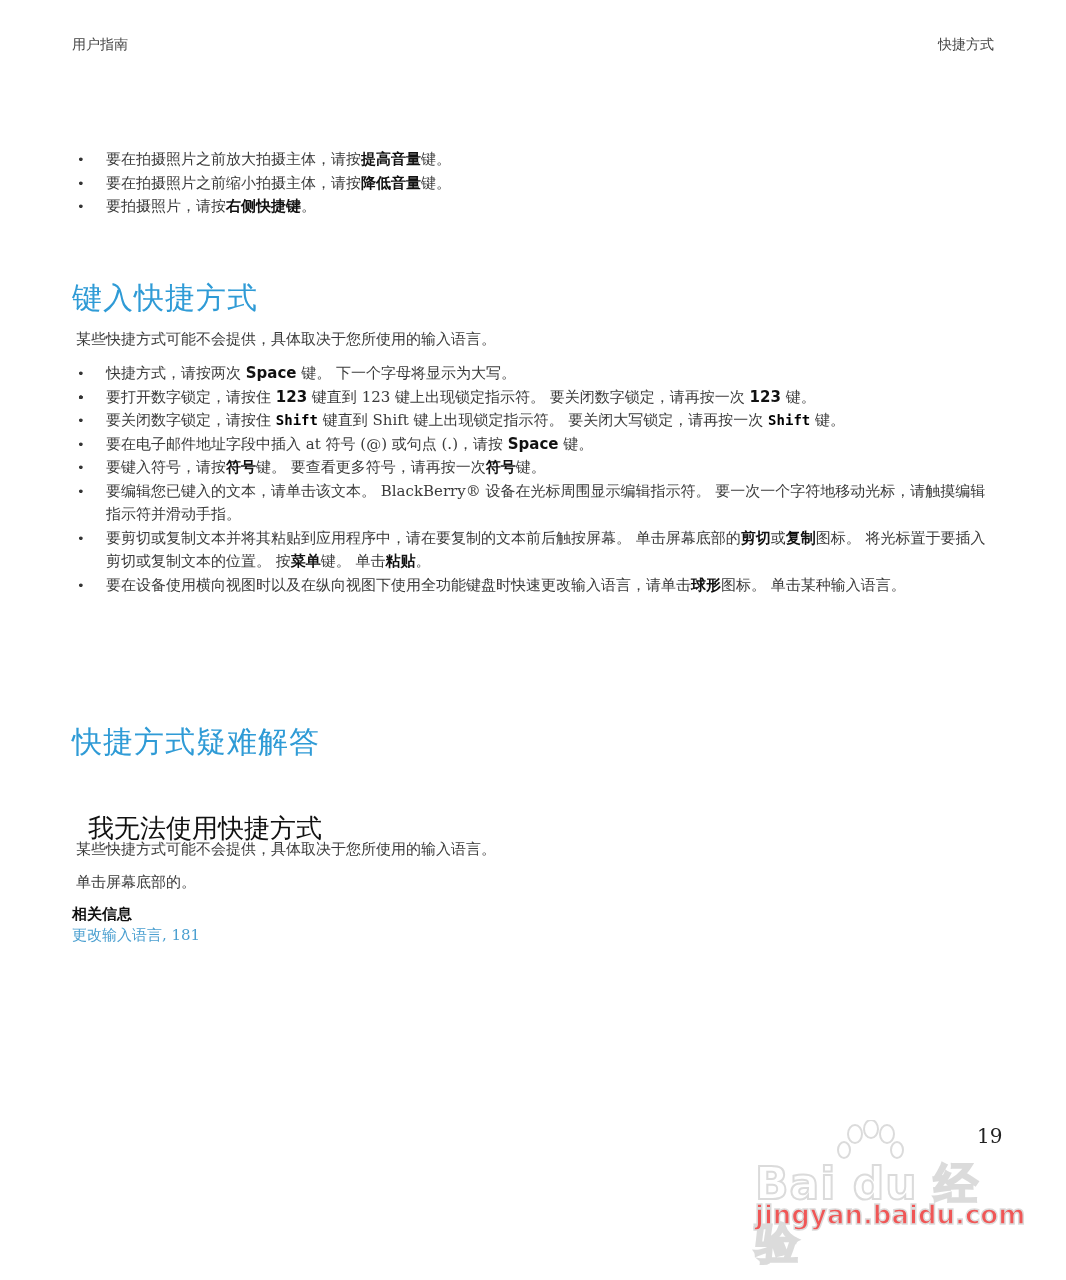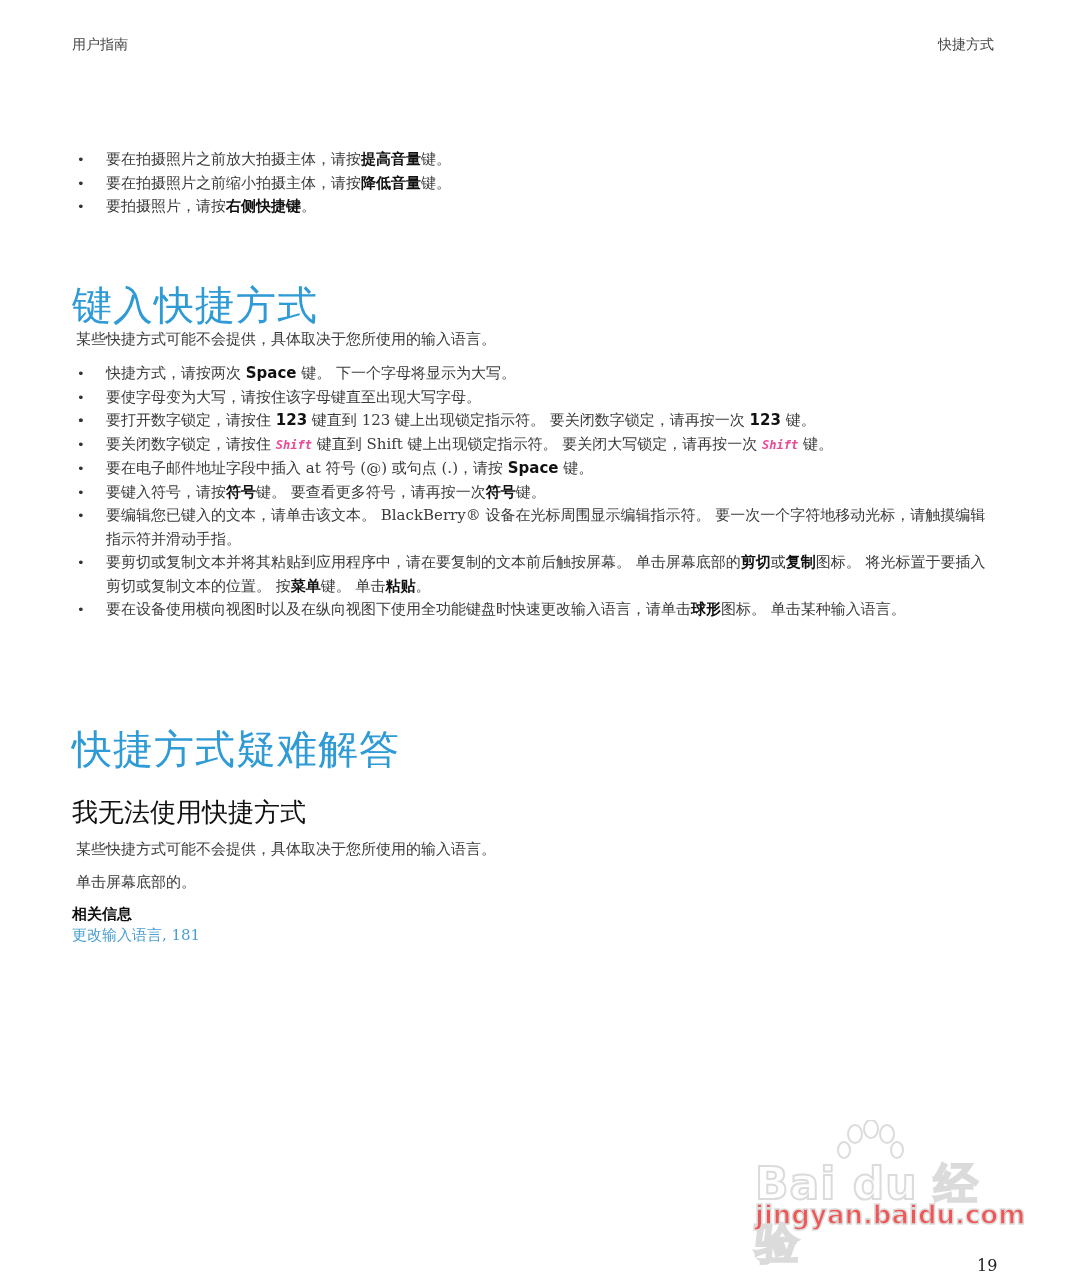--- a/index.html
+++ b/index.html
@@ -18,52 +18,52 @@
 
     ul.bullets { list-style: none; margin: 0; padding: 0; }
     ul.bullets li {
       position: relative; padding-left: 34px; font-size: 15px; line-height: 23.5px;
       color: #3a3a3a;
     }
     ul.bullets li .dot {
       position: absolute; left: 5px; top: 0; font-family: "DejaVu Sans", sans-serif; font-size: 13px; color: #333;
     }
     .b { font-weight: bold; color: #111; font-family: "DejaVu Sans", "Liberation Sans", sans-serif; }
-    .monob { font-family: "DejaVu Sans Mono", "Liberation Mono", monospace; font-weight: bold; color:#ec4899; font-size: 12px; font-style: italic; }
+    .monob { font-family: "DejaVu Sans Mono", "Liberation Mono", monospace; font-weight: bold; color:#000000; font-size: 14px; }
 
     .list1 { position: absolute; top: 148px; left: 0; right: 0; }
 
     h2.blue {
       position: absolute; left: 0; margin: 0; font-weight: normal;
       font-family: "DejaVu Sans", "Liberation Sans", sans-serif;
-      font-size: 40px; color: #2f9bd6; letter-spacing: 1px;
+      font-size: 30px; color: #2f9bd6; letter-spacing: 1px;
     }
     .h-typing { top: 278px; }
     .h-trouble { top: 722px; }
 
     p.intro { position: absolute; left: 4px; margin: 0; font-size: 15px; color: #3a3a3a; text-align: center; }
     .intro1 { top: 330px; }
 
     .list2 { position: absolute; top: 362px; left: 0; right: 0; }
 
     h3.sub {
-      position: absolute; left: 0; top: 795px; margin: 0; font-weight: normal;
+      position: absolute; left: 0; top: 795px; margin: 16px; font-weight: normal;
       font-family: "DejaVu Sans", "Liberation Sans", sans-serif; font-size: 26px; color: #111;
     }
     .intro2 { top: 840px; }
     .intro3 { top: 873px; }
     .related-label {
       position: absolute; left: 0; top: 905px; font-family: Liberation Serif, serif;
       font-weight: bold; font-size: 15px; color: #111;
     }
     .related-link {
       position: absolute; left: 0; top: 926px; font-size: 15px; color: #4a9fd0; text-decoration: none; cursor: pointer;
     }
 
-    .page-number { position: absolute; left: 977px; top: 1256px; font-size: 16px; color: #222; }
+    .page-number { position: absolute; left: 977px; top: 1124px; font-size: 20px; color: #222; }
 
     .watermark { position: absolute; left: 755px; top: 1120px; width: 250px; height: 120px; opacity: 0.9; }
     .wm-text { position: absolute; left: 0; top: 35px; font-family: "DejaVu Sans", sans-serif; font-weight: bold; font-size: 44px;
       color: #fff; -webkit-text-stroke: 2px #d8d8d8; letter-spacing: 1px; }
     .wm-url { position: absolute; left: 0; top: 80px; font-family: "DejaVu Sans", sans-serif; font-weight: bold; font-size: 26px;
       color: #ef4444; -webkit-text-stroke: 1.5px #d8d8d8; }
   </style>
 </head>
 <body>
 
@@ -76,21 +76,21 @@
     <li><span class="dot">•</span><span>要在拍摄照片之前放大拍摄主体，请按</span><span class="b">提高音量</span><span>键。</span></li>
     <li><span class="dot">•</span><span>要在拍摄照片之前缩小拍摄主体，请按</span><span class="b">降低音量</span><span>键。</span></li>
     <li><span class="dot">•</span><span>要拍摄照片，请按</span><span class="b">右侧快捷键</span><span>。</span></li>
   </ul>
 
   <h2 class="blue h-typing">键入快捷方式</h2>
   <p class="intro intro1">某些快捷方式可能不会提供，具体取决于您所使用的输入语言。</p>
 
   <ul class="bullets list2">
     <li><span class="dot">•</span><span>快捷方式，请按两次 </span><span class="b">Space</span><span> 键。 下一个字母将显示为大写。</span></li>
-    <li><span class="dot">•</span><span>要使字母变为大写，请按住该字母键直至出现大写字母。</span></li>
+    <li><span class="dot">•</span></li>
     <li><span class="dot">•</span></li>
     <li><span class="dot">•</span><span>要打开数字锁定，请按住 </span><span class="b">123</span><span> 键直到 123 键上出现锁定指示符。 要关闭数字锁定，请再按一次 </span><span class="b">123</span><span> 键。</span></li>
     <li><span class="dot">•</span><span>要关闭数字锁定，请按住 </span><span class="monob">Shift</span><span> 键直到 Shift 键上出现锁定指示符。 要关闭大写锁定，请再按一次 </span><span class="monob">Shift</span><span> 键。</span></li>
     <li><span class="dot">•</span><span>要在电子邮件地址字段中插入 at 符号 (@) 或句点 (.)，请按 </span><span class="b">Space</span><span> 键。</span></li>
     <li><span class="dot">•</span><span>要键入符号，请按</span><span class="b">符号</span><span>键。 要查看更多符号，请再按一次</span><span class="b">符号</span><span>键。</span></li>
     <li><span class="dot">•</span><span>要编辑您已键入的文本，请单击该文本。 BlackBerry® 设备在光标周围显示编辑指示符。 要一次一个字符地移动光标，请触摸编辑指示符并滑动手指。</span></li>
     <li><span class="dot">•</span><span>要剪切或复制文本并将其粘贴到应用程序中，请在要复制的文本前后触按屏幕。 单击屏幕底部的</span><span class="b">剪切</span><span>或</span><span class="b">复制</span><span>图标。 将光标置于要插入剪切或复制文本的位置。 按</span><span class="b">菜单</span><span>键。 单击</span><span class="b">粘贴</span><span>。</span></li>
     <li><span class="dot">•</span><span>要在设备使用横向视图时以及在纵向视图下使用全功能键盘时快速更改输入语言，请单击</span><span class="b">球形</span><span>图标。 单击某种输入语言。</span></li>
   </ul>
 

